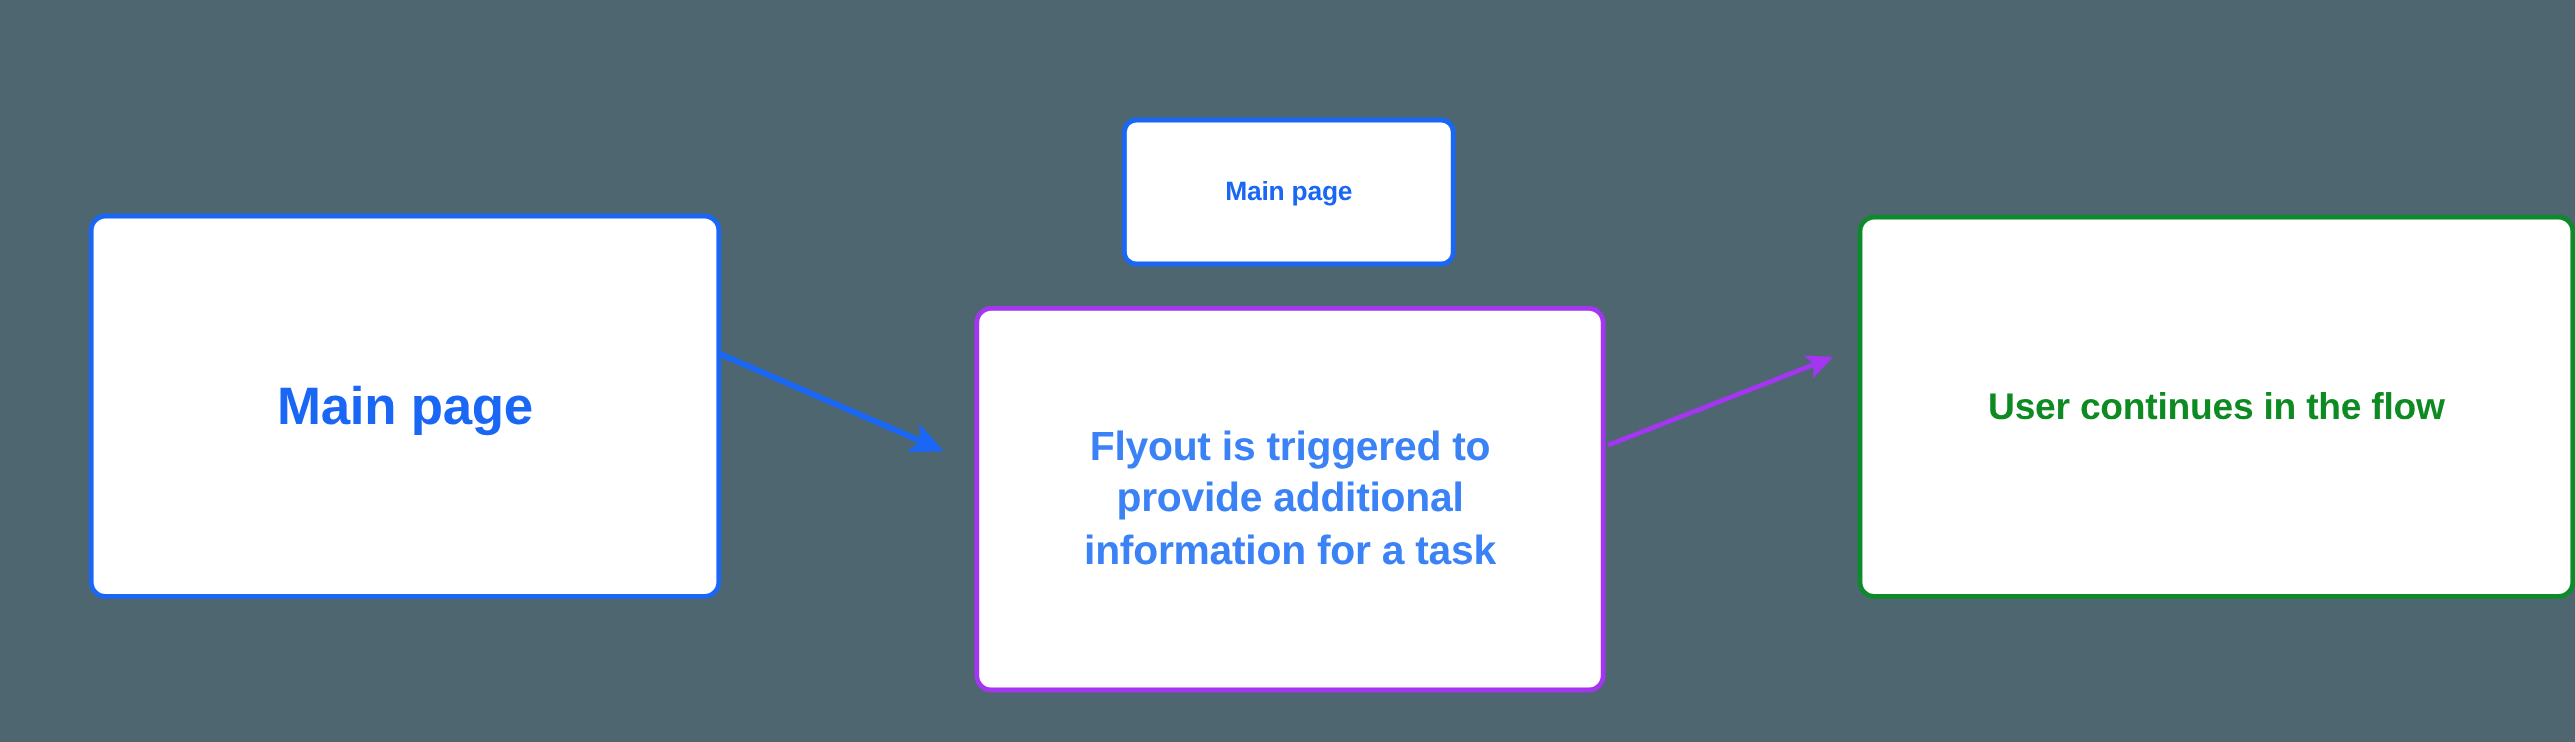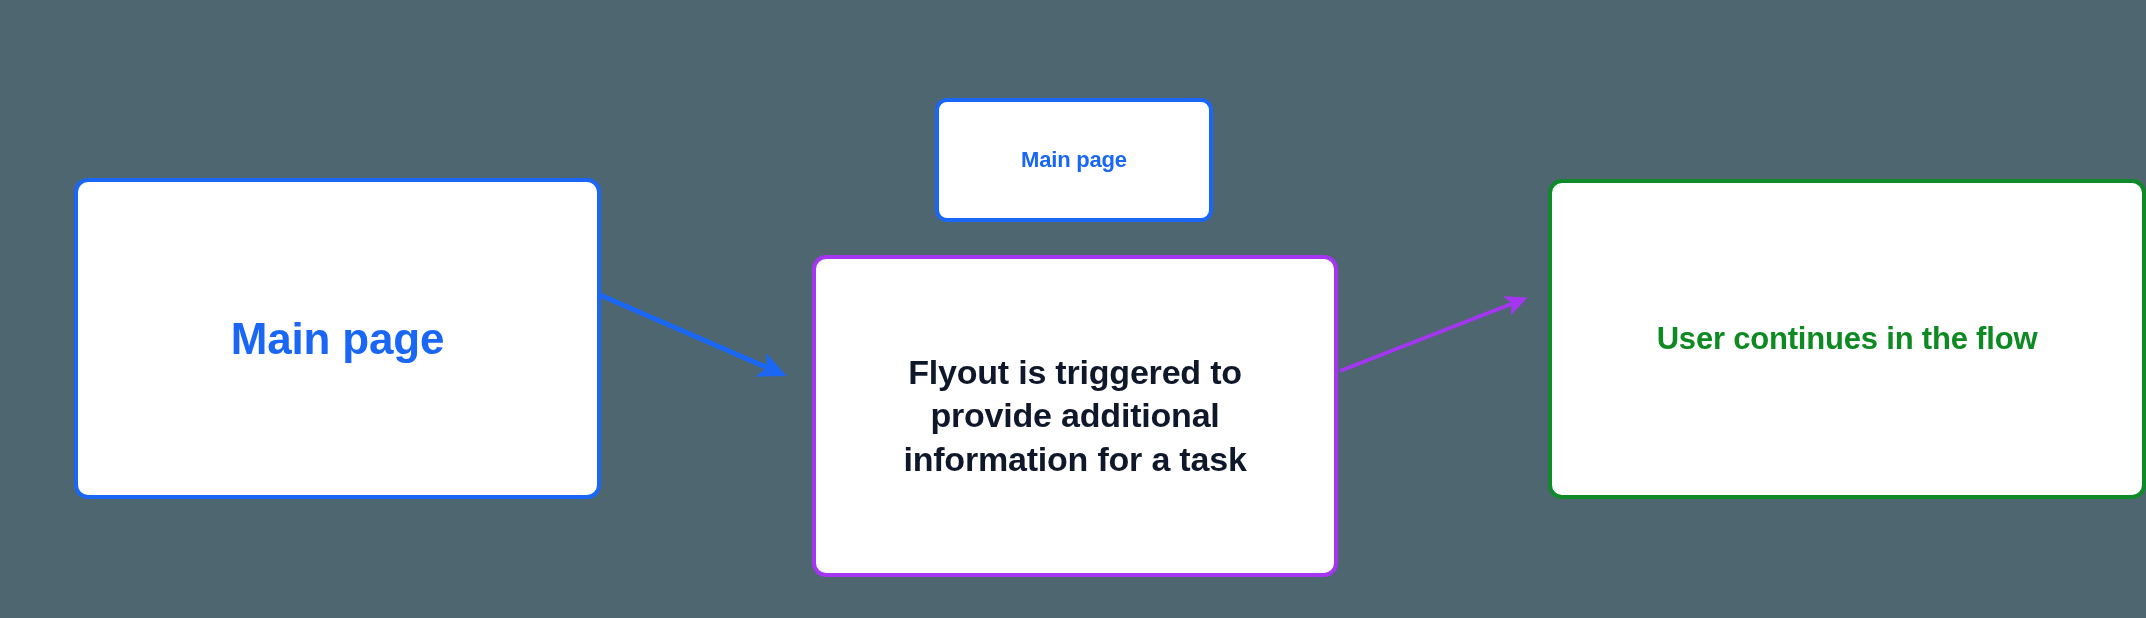--- a/index.html
+++ b/index.html
@@ -68,21 +68,21 @@
 
   
   #node-flyout {
     left: 812px;
     top: 211px;
     width: 526px;
     height: 322px;
     border: 4px solid #a435f0;
   }
   #node-flyout .node-label {
-    color: #0f172a;
+    color: #3b82f6;
     font-size: 34px;
     line-height: 1.28;
     padding: 0 26px;
   }
 
   
   #node-user-continues {
     left: 1548px;
     top: 135px;
     width: 598px;

